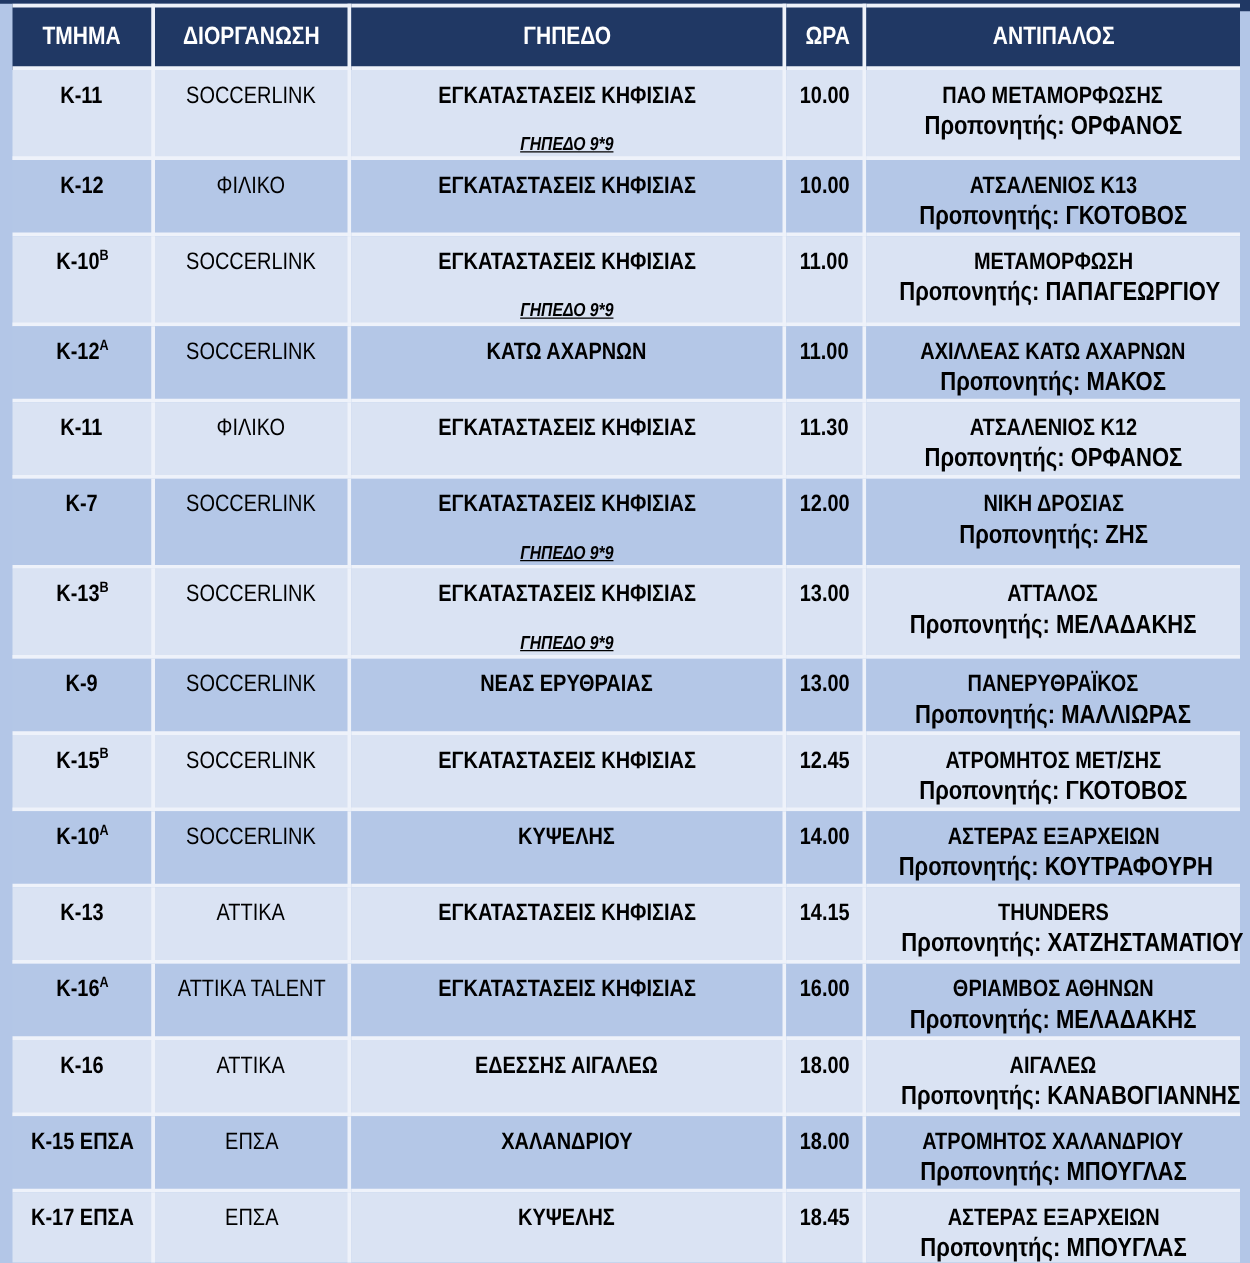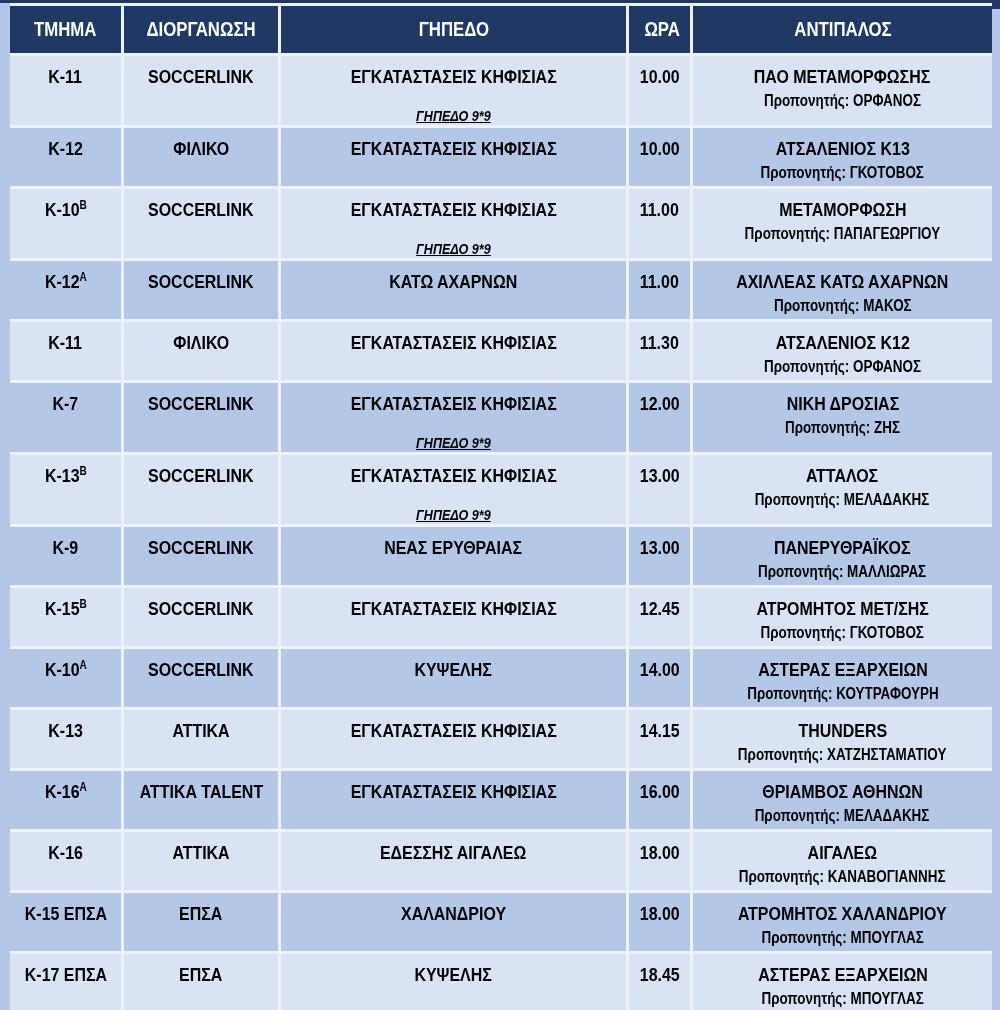--- a/index.html
+++ b/index.html
@@ -19,24 +19,24 @@
   table{border-collapse:separate;border-spacing:0;table-layout:fixed;width:982px;}
   th{box-sizing:border-box;background:var(--header-bg);color:var(--header-text);height:42px;
      font-size:20px;font-weight:bold;text-align:center;vertical-align:middle;
      border-top:3px solid var(--grid);border-bottom:3px solid var(--grid);padding:12px;}
   th:not(:last-child),td:not(:last-child){border-right:3px solid var(--grid);}
   td{box-sizing:border-box;height:61px;vertical-align:top;text-align:center;
      padding:8px 2px 0 2px;border-bottom:3px solid var(--grid);color:var(--text);}
   tbody tr:nth-child(odd) td{background:var(--row-light);}
   tbody tr:nth-child(even) td{background:var(--row-dark);}
   .line1{line-height:26px;font-size:19px;font-weight:bold;}
-  .c-comp .line1{font-weight:bold;}
+  .c-comp .line1{font-weight:normal;}
   .note{line-height:19px;font-size:15px;font-weight:bold;margin-top:16px;}
   .note .cond{font-style:italic;text-decoration:underline;}
-  .coach{line-height:21px;font-size:16px;font-weight:bold;}
+  .coach{line-height:21px;font-size:21px;font-weight:bold;}
   sup{font-size:12px;line-height:0;}
   .sliver{height:9px;background:
      linear-gradient(90deg,
        transparent 0 111px, var(--grid) 111px 114px,
        transparent 114px 268px, var(--grid) 268px 271px,
        transparent 271px 616px, var(--grid) 616px 619px,
        transparent 619px 680px, var(--grid) 680px 683px,
        transparent 683px), var(--row-dark);}
 </style>
 </head>

